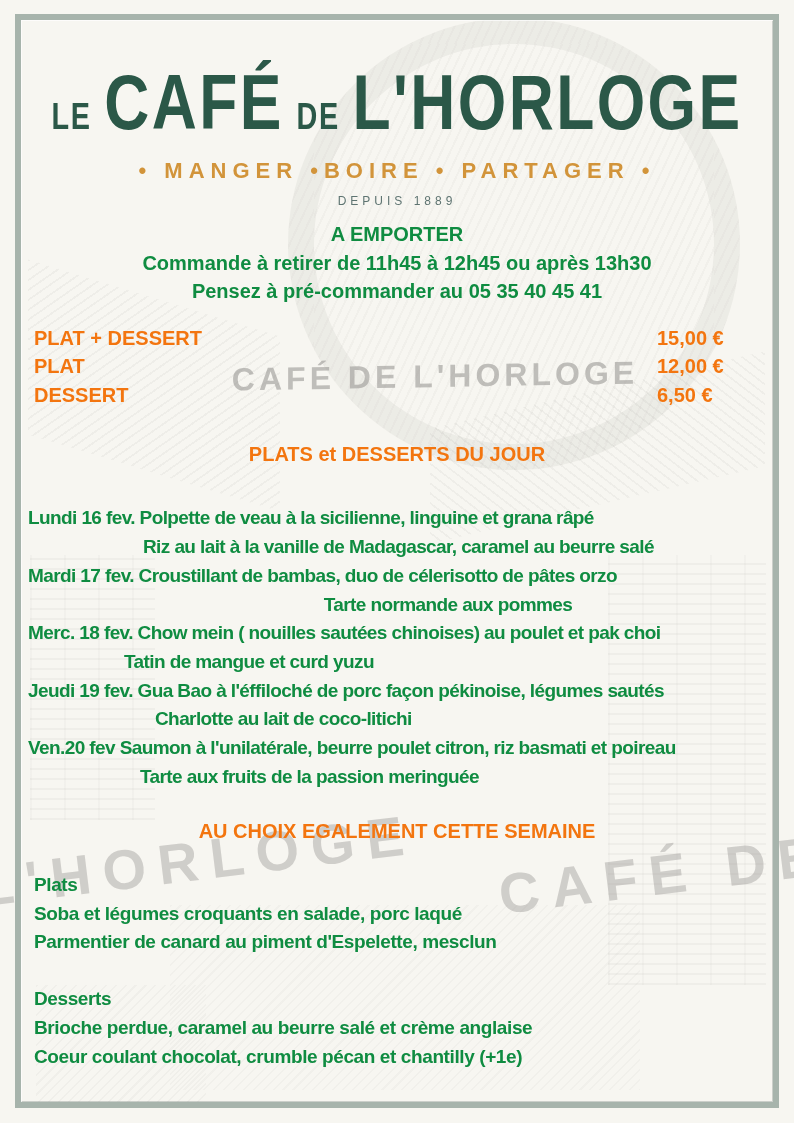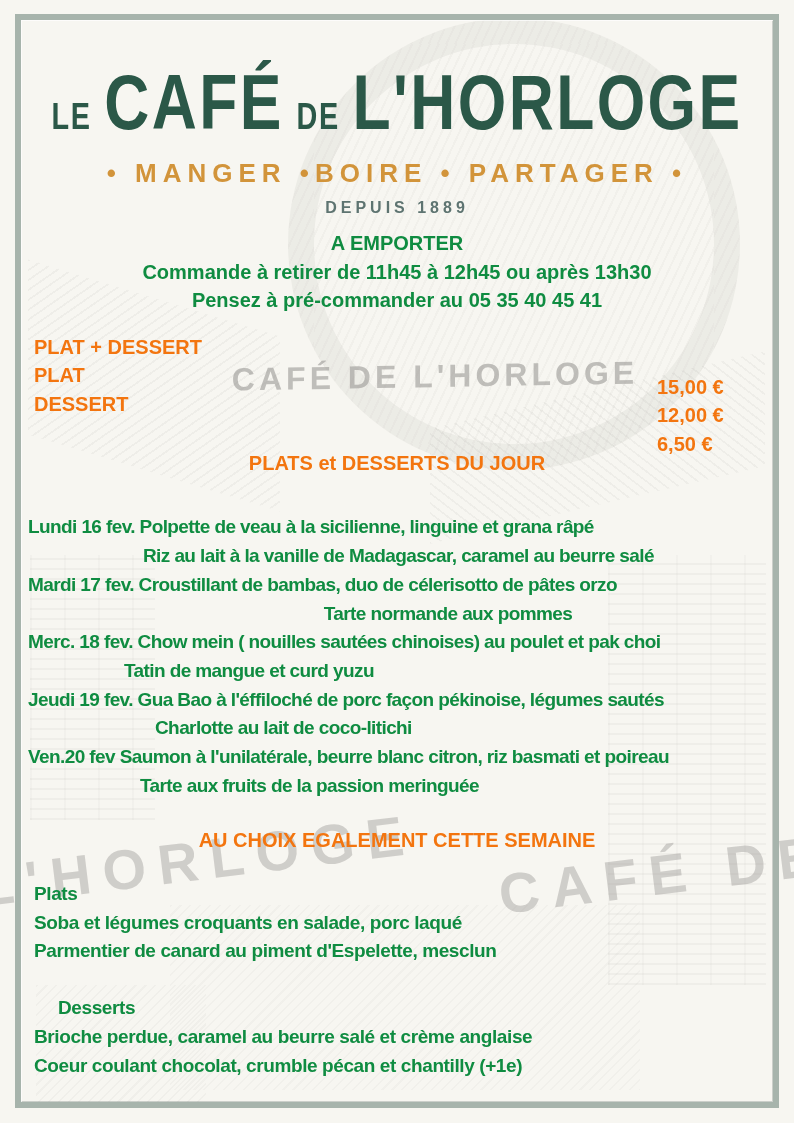--- a/index.html
+++ b/index.html
@@ -35,45 +35,45 @@
 
   
   .content{position:absolute;left:21px;top:20px;right:21px;bottom:21px;}
 
   .brand{text-align:center;}
   .logo-line{display:flex;justify-content:center;align-items:baseline;gap:16px;
     margin-top:40px;height:84px;transform:scaleX(.8);transform-origin:50% 50%;
     color:#2b5848;font-weight:700;white-space:nowrap;}
   .logo-big{font-size:78px;letter-spacing:3px;line-height:84px;}
   .logo-small{font-size:36px;letter-spacing:2px;}
-  .tagline{margin-top:14px;font-size:26px;font-weight:600;letter-spacing:6px;color:#d2943a;white-space:nowrap;}
-  .since{margin-top:10px;font-size:16px;font-weight:700;letter-spacing:4px;color:#5e7471;}
+  .tagline{margin-top:14px;font-size:22px;font-weight:600;letter-spacing:6px;color:#d2943a;white-space:nowrap;}
+  .since{margin-top:10px;font-size:12px;font-weight:400;letter-spacing:4px;color:#5e7471;}
 
   .intro{margin-top:12px;text-align:center;color:#0f8c41;font-weight:700;font-size:20px;line-height:28.6px;}
 
   .prices{margin-top:18px;color:#f3750f;font-weight:700;font-size:20px;}
   .price-row{position:relative;height:28.7px;line-height:28.7px;padding-left:13px;}
-  .price-value{position:absolute;left:636px;top:0;margin-top:40px;}
+  .price-value{position:absolute;left:636px;top:0;}
 
   .orange-heading{margin:0;text-align:center;color:#f3750f;font-weight:700;font-size:20px;line-height:28.6px;}
   .daily-heading{margin-top:30px;}
   .weekly-heading{margin-top:26px;}
 
   .days{margin-top:36px;color:#0f8c41;font-weight:700;font-size:19px;letter-spacing:-0.6px;}
   .plat-line,.dessert-line{line-height:28.7px;white-space:nowrap;}
   .plat-line{padding-left:7px;}
   .day:nth-child(1) .dessert-line{padding-left:94px;margin-left:28px;}
   .day:nth-child(2) .dessert-line{padding-left:102px;text-align:center;}
   .day:nth-child(3) .dessert-line{padding-left:103px;}
   .day:nth-child(4) .dessert-line{padding-left:134px;}
   .day:nth-child(5) .dessert-line{padding-left:119px;}
 
   .weekly{margin-top:25px;color:#0f8c41;font-weight:700;font-size:19px;letter-spacing:-0.4px;}
   .green-line{line-height:28.7px;padding-left:13px;white-space:nowrap;}
-  .desserts-title{margin-top:28px;margin-left:24px;}
+  .desserts-title{margin-top:28px;}
 </style>
 </head>
 <body>
 
 <div class="page">
 
   <div class="wm">
     <div class="wm-circle"></div>
     <div class="hatch h1"></div>
     <div class="hatch h2"></div>
@@ -135,21 +135,21 @@
       </div>
       <div class="day">
         <div class="plat-line">Merc. 18 fev. Chow mein ( nouilles sautées chinoises) au poulet et pak choi</div>
         <div class="dessert-line">Tatin de mangue et curd yuzu</div>
       </div>
       <div class="day">
         <div class="plat-line">Jeudi 19 fev. Gua Bao à l'éffiloché de porc façon pékinoise, légumes sautés</div>
         <div class="dessert-line">Charlotte au lait de coco-litichi</div>
       </div>
       <div class="day">
-        <div class="plat-line">Ven.20 fev Saumon à l'unilatérale, beurre blanc citron, riz basmati et poireau</div>
+        <div class="plat-line">Ven.20 fev Saumon à l'unilatérale, beurre poulet citron, riz basmati et poireau</div>
         <div class="dessert-line">Tarte aux fruits de la passion meringuée</div>
       </div>
     </section>
 
     <h2 class="orange-heading weekly-heading">AU CHOIX EGALEMENT CETTE SEMAINE</h2>
 
     <section class="weekly">
       <div class="green-line">Plats</div>
       <div class="green-line">Soba et légumes croquants en salade, porc laqué</div>
       <div class="green-line">Parmentier de canard au piment d'Espelette, mesclun</div>

